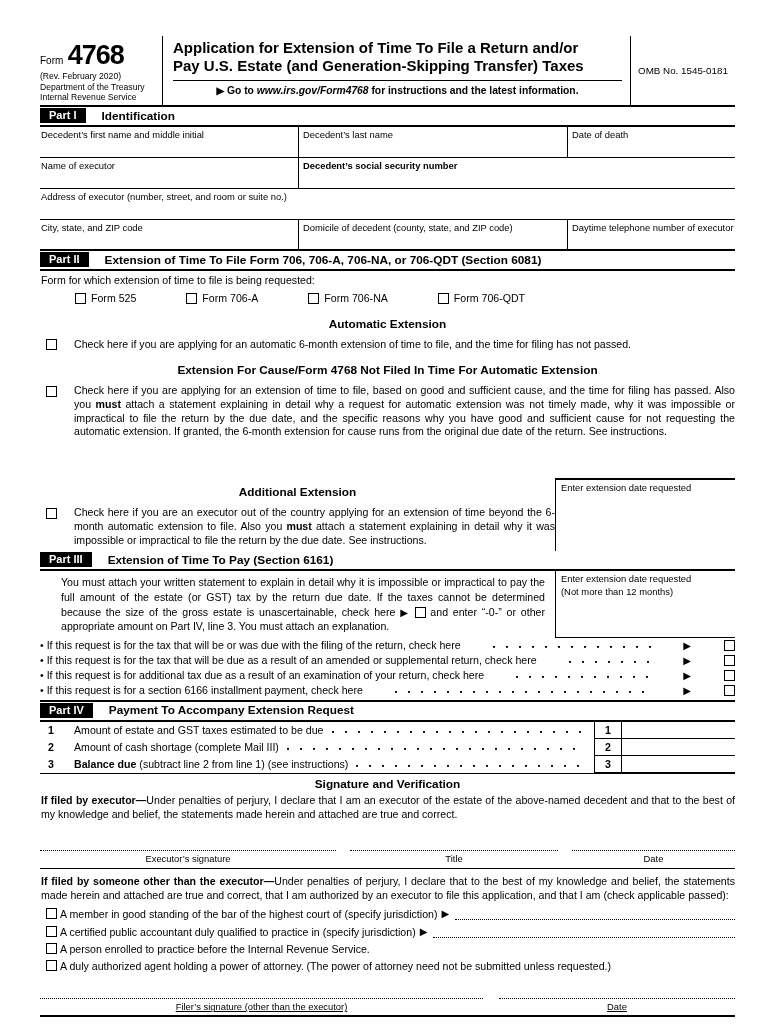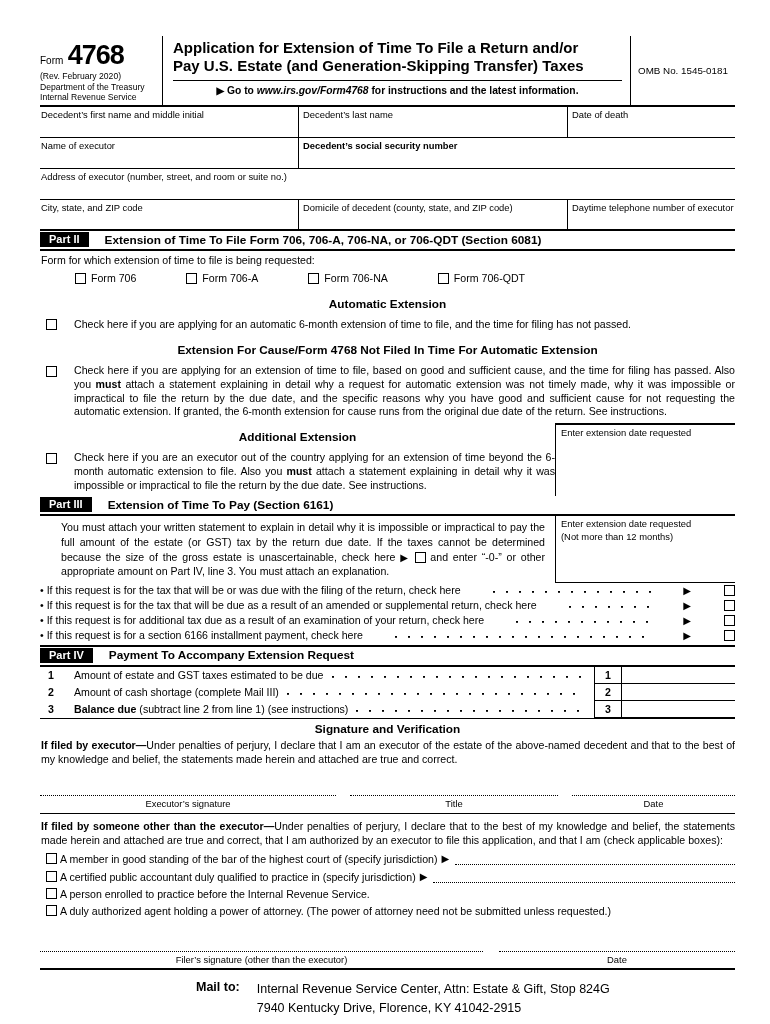--- a/index.html
+++ b/index.html
@@ -45,21 +45,21 @@
   .opt .cb { margin-right: 5px; }
   .center-head { text-align: center; font-weight: 700; font-size: 11.8px; padding: 7px 0 5px 0; }
   .chk-line { display: flex; align-items: flex-start; padding: 2px 0 4px 6px; }
   .chk-line .cb { margin-top: 1px; }
   .chk-line .txt { font-size: 10.6px; margin-left: 17px; line-height: 1.3; }
   .chk-para { display: flex; align-items: flex-start; padding: 2px 0 4px 6px; }
   .chk-para .cb { margin-top: 2px; }
   .chk-para .txt { font-size: 10.6px; margin-left: 17px; line-height: 1.3; text-align: justify; flex: 1; }
   b, .b { font-weight: 700; }
 
-  .addl-wrap { display: flex; align-items: stretch; }
+  .addl-wrap { display: flex; align-items: stretch; margin-top: 35px; }
   .addl-left { width: 515px; }
   .side-box { flex: 1; border-left: 1px solid #000; border-top: 2px solid #000; font-size: 9.4px; padding: 2px 2px 0 5px; line-height: 1.3; }
 
   
   .p3-wrap { display: flex; align-items: stretch; }
   .p3-left { width: 515px; padding: 4px 10px 4px 1px; }
   .p3-left .txt { font-size: 10.6px; line-height: 1.38; text-align: justify; margin-left: 20px; }
   .p3-box { flex: 1; border-left: 1px solid #000; border-bottom: 1px solid #000; font-size: 9.4px; padding: 2px 2px 0 5px; line-height: 1.3; }
   .inline-cb { display: inline-block; width: 11px; height: 11px; border: 1px solid #000; vertical-align: -2px; }
   .arrow { font-size: 10px; }
@@ -89,21 +89,21 @@
   .sig-col.c1 { width: 296px; } .sig-gap { width: 14px; }
   .sig-col.c2 { width: 208px; } .sig-col.c3 { flex: 1; }
   .sig-section-rule { border-bottom: 1px solid #000; margin: 4px 0 5px 0; }
 
   .vchk { display: flex; align-items: center; padding: 2.5px 0 2.5px 6px; }
   .vchk .cb { margin-top: 0; }
   .vchk .txt { font-size: 10.6px; margin-left: 3px; white-space: nowrap; }
   .vchk .arrow { margin-left: 4px; }
   .dotline { flex: 1; border-bottom: 1.5px dotted #000; height: 0.8em; margin-left: 6px; }
 
-  .filer-row { display: flex; margin-top: 32px; }
+  .filer-row { display: flex; margin-top: 24px; text-decoration: underline; }
   .filer-col { border-top: 1.5px dotted #000; text-align: center; font-size: 9.4px; padding-top: 2px; }
   .filer-col.c1 { width: 443px; } .filer-gap { width: 16px; } .filer-col.c2 { flex: 1; }
   .filer-rule { border-bottom: 2px solid #000; margin-top: 3px; }
 
   .mailto { display: flex; padding: 10px 0 8px 156px; }
   .mailto .lbl { font-weight: 700; font-size: 12.5px; }
   .mailto .addr { font-size: 12.5px; margin-left: 17px; line-height: 1.45; }
 </style>
 </head>
 <body>
@@ -124,20 +124,24 @@
         <div>Pay U.S. Estate (and Generation-Skipping Transfer) Taxes</div>
       </div>
       <div class="hdr-goto">
         <span class="arrow">▶</span>
         <span>Go to </span><span class="url">www.irs.gov/Form4768</span><span> for instructions and the latest information.</span>
       </div>
     </div>
     <div class="hdr-right">OMB No. 1545-0181</div>
   </div>
 
+  <div class="part-bar">
+    <span class="part-tag">Part I</span>
+    <span class="part-title">Identification</span>
+  </div>
   <div>
     <div class="p1-row">
       <div class="cell first w1">Decedent’s first name and middle initial</div>
       <div class="cell w2">Decedent’s last name</div>
       <div class="cell w3">Date of death</div>
     </div>
     <div class="p1-row">
       <div class="cell first w1">Name of executor</div>
       <div class="cell w3 bold">Decedent’s social security number</div>
     </div>
@@ -152,21 +156,21 @@
   </div>
 
   <div class="part-bar">
     <span class="part-tag">Part II</span>
     <span class="part-title">Extension of Time To File Form 706, 706-A, 706-NA, or 706-QDT (Section 6081)</span>
   </div>
   <div class="p2-intro">Form for which extension of time to file is being requested:</div>
   <div class="opt-row">
     <label class="opt">
         <span class="cb"></span>
-        <span>Form 706</span>
+        <span>Form 525</span>
       </label>
     <label class="opt">
         <span class="cb"></span>
         <span>Form 706-A</span>
       </label>
     <label class="opt">
         <span class="cb"></span>
         <span>Form 706-NA</span>
       </label>
     <label class="opt">
@@ -282,21 +286,21 @@
 
   <div class="sig-row">
     <div class="sig-col c1">Executor’s signature</div>
     <div class="sig-gap"></div>
     <div class="sig-col c2">Title</div>
     <div class="sig-gap"></div>
     <div class="sig-col c3">Date</div>
   </div>
   <div class="sig-section-rule"></div>
 
-  <div class="para"><b>If filed by someone other than the executor—</b><span>Under penalties of perjury, I declare that to the best of my knowledge and belief, the statements made herein and attached are true and correct, that I am authorized by an executor to file this application, and that I am (check applicable boxes):</span></div>
+  <div class="para"><b>If filed by someone other than the executor—</b><span>Under penalties of perjury, I declare that to the best of my knowledge and belief, the statements made herein and attached are true and correct, that I am authorized by an executor to file this application, and that I am (check applicable passed):</span></div>
 
   <div class="vchk">
     <span class="cb"></span>
     <span class="txt">A member in good standing of the bar of the highest court of (specify jurisdiction)</span>
     <span class="arrow">▶</span>
     <span class="dotline"></span>
   </div>
   <div class="vchk">
     <span class="cb"></span>
     <span class="txt">A certified public accountant duly qualified to practice in (specify jurisdiction)</span>

